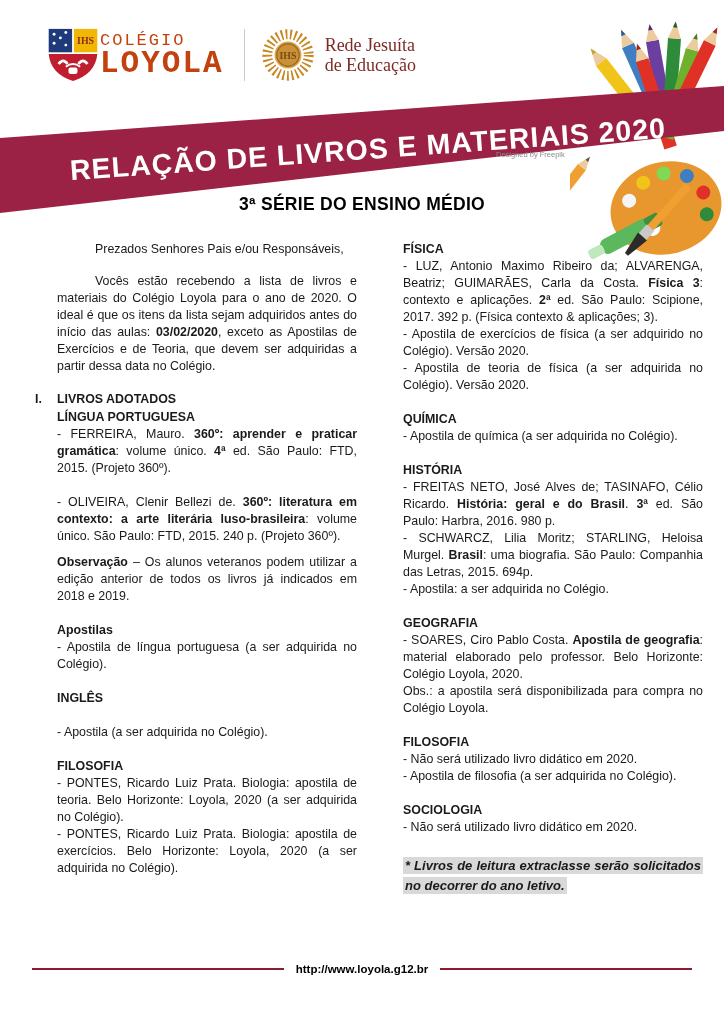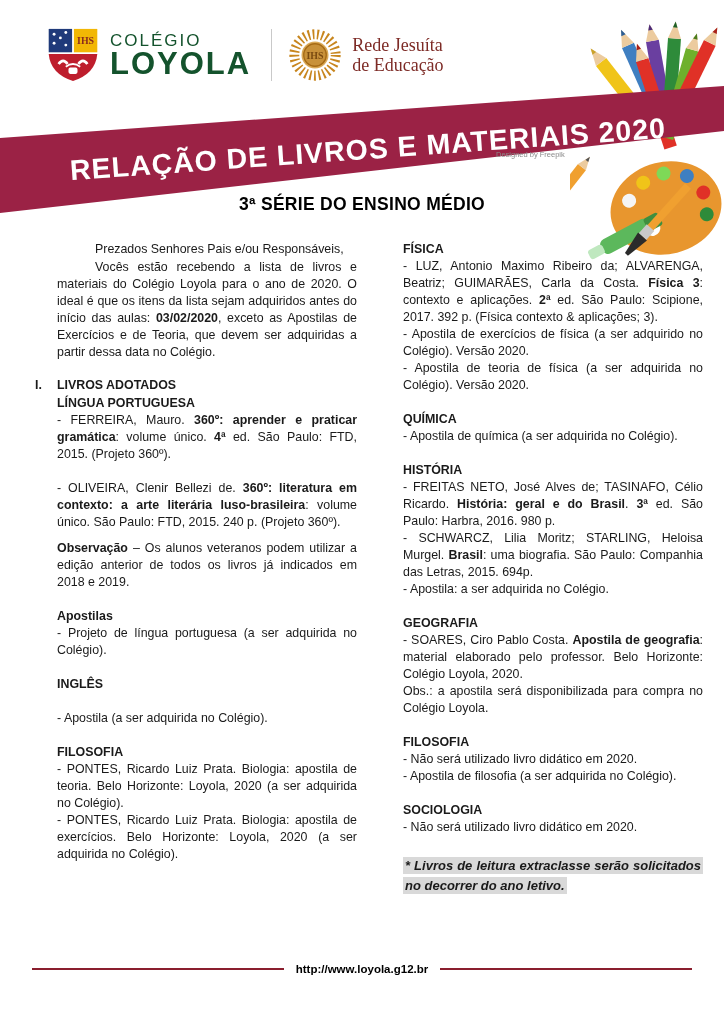--- a/index.html
+++ b/index.html
@@ -4,42 +4,42 @@
 <style>
   html,body{margin:0;padding:0;background:#e9e9e9;}
   .page{
     position:relative;width:724px;height:1024px;margin:0 auto;
     background:#ffffff;overflow:hidden;
     font-family:"Liberation Sans",sans-serif;color:#1a1a1a;
   }
   
   .header{position:absolute;top:26px;left:46px;display:flex;align-items:center;z-index:4;justify-content:space-between;}
   .shield{display:block;}
-  .college-text{margin-left:10px;color:#14532d;font-family:Liberation Sans, sans-serif;}
+  .college-text{color:#c2410c;font-family:Liberation Mono, monospace;}
   .college-top{font-size:17px;letter-spacing:2px;line-height:17px;}
   .college-bottom{font-size:31px;font-weight:bold;letter-spacing:2px;line-height:30px;}
   .logo-divider{width:1px;height:52px;background:#c9c9c9;margin:0 16px 0 20px;}
   .network{display:flex;align-items:center;}
   .network-text{margin-left:10px;color:#7d2b26;font-family:"Liberation Serif",serif;font-size:18px;line-height:20px;}
   
   .art-pencils{position:absolute;top:4px;right:-4px;z-index:1;}
   .banner-svg{position:absolute;top:0;left:0;z-index:2;}
   .banner-text{font-family:"Liberation Sans",sans-serif;font-weight:bold;letter-spacing:1px;}
   .art-palette{position:absolute;top:146px;right:-6px;z-index:3;}
   .credit{position:absolute;top:150px;left:496px;z-index:4;font-size:7.5px;color:#8a8a8a;font-weight:normal;}
   
   .page-title{position:absolute;top:194px;left:0;width:100%;text-align:center;
     font-size:17.5px;font-weight:bold;color:#000;letter-spacing:0.3px;z-index:4;}
   
   .content{position:absolute;top:241px;left:35px;z-index:4;display:flex;}
   .col{width:300px;font-size:12.4px;line-height:17px;text-align:justify;}
   .col-left{margin-left:22px;}
   .col-right{margin-left:46px;}
   .intro-p{margin:0;text-indent:38px;}
-  .intro-p + .intro-p{margin-top:1px;}
+  .intro-p + .intro-p{margin-top:15px;}
   .list-head{position:relative;margin-top:16px;font-weight:bold;}
   .roman{position:absolute;left:-22px;top:0;}
   .sec{margin-top:17px;}
   .sec.tight{margin-top:9px;}
   #left-sections .sec:first-child{margin-top:1px;}
   #right-sections .sec:first-child{margin-top:0;}
   .sec-h{font-weight:bold;}
   .item{margin:0;}
   .note{margin-top:20px;font-weight:bold;font-style:italic;font-size:13px;line-height:20px;}
   .note .hl{background:#d9d9d9;padding:1px 2px;-webkit-box-decoration-break:clone;box-decoration-break:clone;}
@@ -178,21 +178,21 @@
             <p class="item">- FERREIRA, Mauro. <b>360º: aprender e praticar gramática</b>: volume único. <b>4ª</b> ed. São Paulo: FTD, 2015. (Projeto 360º).</p>
           </section>
           <section class="sec">
             <p class="item">- OLIVEIRA, Clenir Bellezi de. <b>360º: literatura em contexto: a arte literária luso-brasileira</b>: volume único. São Paulo: FTD, 2015. 240 p. (Projeto 360º).</p>
           </section>
           <section class="sec tight">
             <p class="item"><b>Observação</b> – Os alunos veteranos podem utilizar a edição anterior de todos os livros já indicados em 2018 e 2019.</p>
           </section>
           <section class="sec">
             <div class="sec-h">Apostilas</div>
-            <p class="item">- Projeto de língua portuguesa (a ser adquirida no Colégio).</p>
+            <p class="item">- Apostila de língua portuguesa (a ser adquirida no Colégio).</p>
           </section>
           <section class="sec">
             <div class="sec-h">INGLÊS</div>
           </section>
           <section class="sec">
             <p class="item">- Apostila (a ser adquirida no Colégio).</p>
           </section>
           <section class="sec">
             <div class="sec-h">FILOSOFIA</div>
             <p class="item">- PONTES, Ricardo Luiz Prata. Biologia: apostila de teoria. Belo Horizonte: Loyola, 2020 (a ser adquirida no Colégio).</p>

